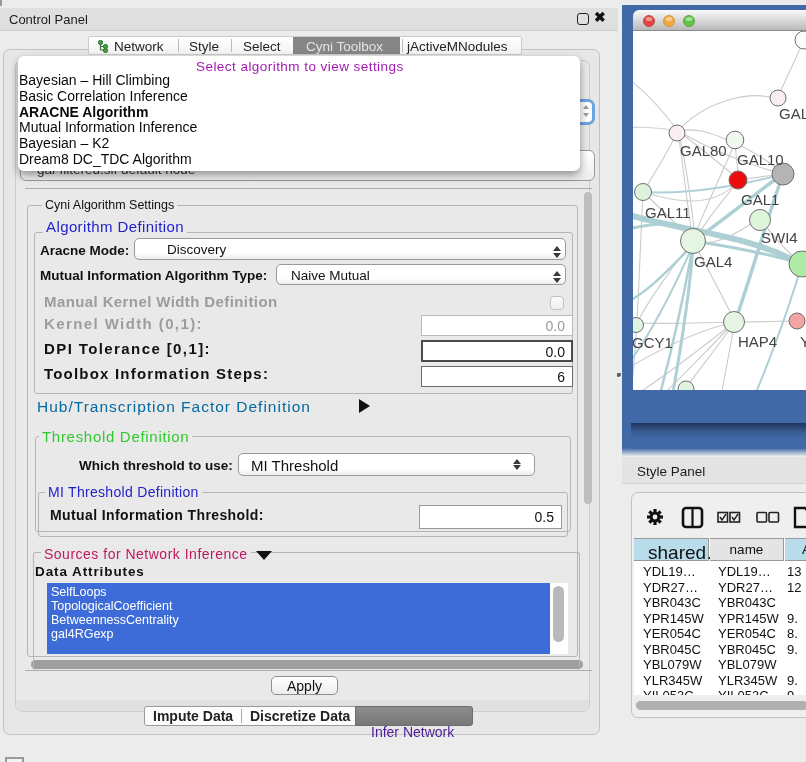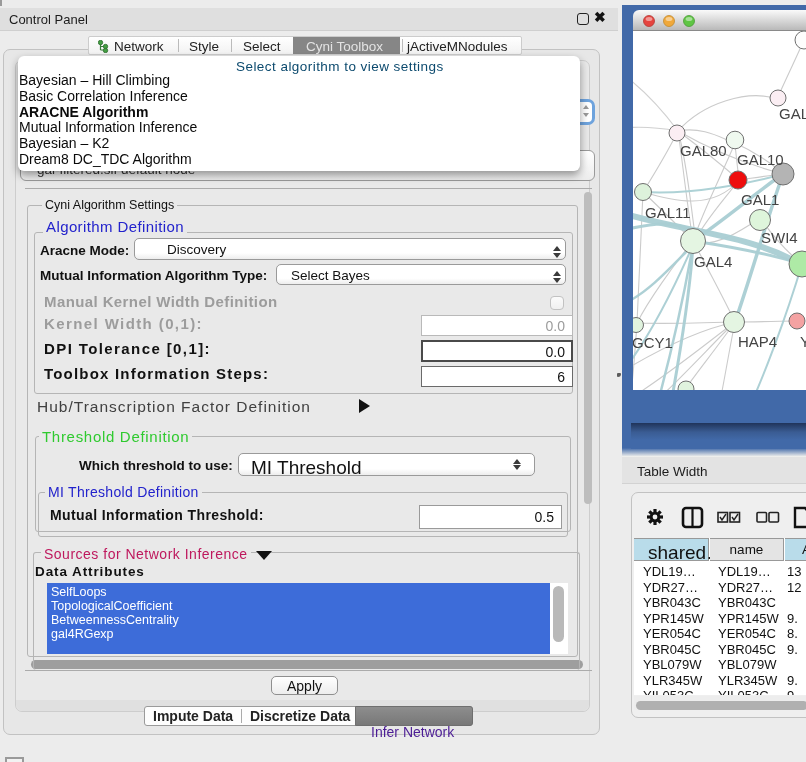--- a/index.html
+++ b/index.html
@@ -64,45 +64,45 @@
 <div class="grouplabel" style="left:43px;top:218px;color:#2222cc;font-size:15px;letter-spacing:0.4px;">Algorithm Definition</div>
 
 <div class="abs" style="left:40px;top:243px;font-size:13.5px;font-weight:bold;color:#111;">Aracne Mode:</div>
 <div class="abs" style="left:134px;top:238px;width:432px;height:22px;background:linear-gradient(#ffffff 70%,#ededed);border:1px solid #9a9a9a;border-radius:5px;"></div>
 <div class="abs" style="left:167px;top:242px;font-size:13.5px;color:#111;">Discovery</div>
 <div class="abs" style="left:553px;top:246px;width:0;height:0;border-left:4px solid transparent;border-right:4px solid transparent;border-bottom:5px solid #3a3a3a;"></div>
 <div class="abs" style="left:553px;top:253px;width:0;height:0;border-left:4px solid transparent;border-right:4px solid transparent;border-top:5px solid #3a3a3a;"></div>
 
 <div class="abs" style="left:40px;top:268px;font-size:13.5px;font-weight:bold;color:#111;">Mutual Information Algorithm Type:</div>
 <div class="abs" style="left:276px;top:264px;width:290px;height:21px;background:linear-gradient(#ffffff 70%,#ededed);border:1px solid #9a9a9a;border-radius:5px;"></div>
-<div class="abs" style="left:291px;top:268px;font-size:13.5px;color:#111;">Select Bayes</div>
+<div class="abs" style="left:291px;top:268px;font-size:13.5px;color:#111;">Naive Mutual</div>
 <div class="abs" style="left:553px;top:271px;width:0;height:0;border-left:4px solid transparent;border-right:4px solid transparent;border-bottom:5px solid #3a3a3a;"></div>
 <div class="abs" style="left:553px;top:278px;width:0;height:0;border-left:4px solid transparent;border-right:4px solid transparent;border-top:5px solid #3a3a3a;"></div>
 
 <div class="abs" style="left:44px;top:293px;font-size:15px;letter-spacing:0.4px;font-weight:bold;color:#9c9c9c;">Manual Kernel Width Definition</div>
 <div class="abs" style="left:550px;top:296px;width:14px;height:14px;background:linear-gradient(#fbfbfb,#f0f0f0);border:1px solid #c2c2c2;border-radius:4px;"></div>
 
 <div class="abs" style="left:44px;top:315px;font-size:15px;letter-spacing:1.4px;font-weight:bold;color:#9c9c9c;">Kernel Width (0,1):</div>
 <div class="abs" style="left:421px;top:315px;width:152px;height:21px;background:#fff;border:1px solid #b9b9b9;text-align:right;font-size:14px;color:#9c9c9c;padding:2px 7px 0 0;">0.0</div>
 
 <div class="abs" style="left:44px;top:340px;font-size:15px;letter-spacing:1.4px;font-weight:bold;color:#111;">DPI Tolerance [0,1]:</div>
 <div class="abs" style="left:421px;top:340px;width:152px;height:22px;background:#fff;border:2px solid #4a4a4a;text-align:right;font-size:14px;color:#111;padding:2px 6px 0 0;">0.0</div>
 
 <div class="abs" style="left:44px;top:365px;font-size:15px;letter-spacing:1.2px;font-weight:bold;color:#111;">Toolbox Information Steps:</div>
 <div class="abs" style="left:421px;top:366px;width:152px;height:21px;background:#fff;border:1px solid #6a6a6a;text-align:right;font-size:14px;color:#111;padding:2px 7px 0 0;">6</div>
 
-<div class="abs" style="left:37px;top:398px;font-size:15.5px;letter-spacing:1px;color:#404040;">Hub/Transcription Factor Definition</div>
+<div class="abs" style="left:37px;top:398px;font-size:15.5px;letter-spacing:1px;color:#0369a1;">Hub/Transcription Factor Definition</div>
 <div class="abs" style="left:359px;top:399px;width:0;height:0;border-top:7.5px solid transparent;border-bottom:7.5px solid transparent;border-left:11px solid #111;"></div>
 
 <div class="abs" style="left:35px;top:436px;width:536px;height:96px;border:1px solid #b5b5b5;border-radius:3px;"></div>
 <div class="grouplabel" style="left:39px;top:428px;color:#2fca2f;font-size:15px;letter-spacing:0.7px;">Threshold Definition</div>
 
 <div class="abs" style="left:79px;top:458px;font-size:13.5px;font-weight:bold;color:#111;">Which threshold to use:</div>
 <div class="abs" style="left:238px;top:453px;width:297px;height:23px;background:linear-gradient(#ffffff 70%,#ededed);border:1px solid #9a9a9a;border-radius:5px;"></div>
-<div class="abs" style="left:251px;top:457px;font-size:19px;color:#111;">MI Threshold</div>
+<div class="abs" style="left:251px;top:457px;font-size:15px;color:#111;">MI Threshold</div>
 <div class="abs" style="left:513px;top:459px;width:0;height:0;border-left:4px solid transparent;border-right:4px solid transparent;border-bottom:5px solid #3a3a3a;"></div>
 <div class="abs" style="left:513px;top:465px;width:0;height:0;border-left:4px solid transparent;border-right:4px solid transparent;border-top:5px solid #3a3a3a;"></div>
 
 <div class="abs" style="left:38px;top:492px;width:530px;height:45px;border:1px solid #b5b5b5;border-radius:3px;"></div>
 <div class="grouplabel" style="left:45px;top:484px;color:#2222cc;font-size:14px;letter-spacing:0.3px;">MI Threshold Definition</div>
 
 <div class="abs" style="left:50px;top:507px;font-size:14px;letter-spacing:0.4px;font-weight:bold;color:#111;">Mutual Information Threshold:</div>
 <div class="abs" style="left:419px;top:505px;width:143px;height:24px;background:#fff;border:1px solid #9a9a9a;text-align:right;font-size:14px;color:#111;padding:3px 7px 0 0;">0.5</div>
 
 <div class="abs" style="left:33px;top:552px;width:547px;height:118px;border:1px solid #b5b5b5;border-radius:3px;border-bottom:none;"></div>
@@ -220,21 +220,21 @@
     <text x="55" y="381">HAP2</text>
   </g>
 </svg>
 </div>
 
 <div class="abs" style="left:631px;top:423px;width:175px;height:26px;background:linear-gradient(180deg,#20345a 0%,#3a5c93 35%,#4169a8 65%);"></div>
 
 <div class="abs" style="left:617px;top:373px;width:4px;height:4px;background:#5c5c5c;border-radius:1px 1px 3px 1px;"></div>
 
 <div class="abs" style="left:622px;top:457px;width:184px;height:27px;background:#e3e3e3;border-bottom:1px solid #d2d2d2;"></div>
-<div class="abs" style="left:637px;top:464px;font-size:13.5px;color:#1c1c1c;">Table Width</div>
+<div class="abs" style="left:637px;top:464px;font-size:13.5px;color:#1c1c1c;">Style Panel</div>
 
 <div class="abs" style="left:631px;top:492px;width:182px;height:226px;background:#efefef;border:1px solid #c2c2c2;border-radius:7px;"></div>
 
 <svg class="abs" style="left:645px;top:506px;" width="165" height="24" viewBox="0 0 165 24">
 
   <g transform="translate(10,11)">
     <g fill="#111">
       <circle r="5.2"></circle>
       <g>
         <rect x="-1.6" y="-8" width="3.2" height="16"></rect>
@@ -270,14 +270,14 @@
   <div class="abs" style="left:151px;top:0;width:30px;height:23px;background:#b9dcea;border-top:1px solid #999;border-bottom:1px solid #999;font-size:13.5px;color:#111;padding-top:3px;padding-left:17px;overflow:hidden;">A</div>
   <div class="abs" style="left:9px;top:26px;font-size:13px;color:#111;line-height:15.5px;">YDL19…<br>YDR27…<br>YBR043C<br>YPR145W<br>YER054C<br>YBR045C<br>YBL079W<br>YLR345W<br>YIL053C</div>
   <div class="abs" style="left:84px;top:26px;font-size:13px;color:#111;line-height:15.5px;">YDL19…<br>YDR27…<br>YBR043C<br>YPR145W<br>YER054C<br>YBR045C<br>YBL079W<br>YLR345W<br>YIL053C</div>
   <div class="abs" style="left:153px;top:26px;font-size:13px;color:#111;line-height:15.5px;">13<br>12<br>&nbsp;<br>9.<br>8.<br>9.<br>&nbsp;<br>9.<br>9.</div>
 </div>
 
 <div class="abs" style="left:634px;top:696px;width:172px;height:14px;background:#ededed;"></div>
 <div class="abs" style="left:636px;top:701px;width:172px;height:9px;background:#b0b0b0;border-radius:5px;"></div>
 
 <div class="abs" style="left:18px;top:56px;width:562px;height:115px;background:#fff;border-radius:6px;box-shadow:0 4px 9px rgba(0,0,0,0.4);"></div>
-<div class="abs" style="left:196px;top:59px;font-size:13.5px;letter-spacing:0.45px;color:#0c4a6e;margin-left:40px;">Select algorithm to view settings</div>
+<div class="abs" style="left:196px;top:59px;font-size:13.5px;letter-spacing:0.45px;color:#a21caf;">Select algorithm to view settings</div>
 <div class="abs" style="left:19px;top:73px;font-size:14px;color:#0a0a0a;line-height:15.8px;">Bayesian – Hill Climbing<br>Basic Correlation Inference<br><b>ARACNE Algorithm</b><br>Mutual Information Inference<br>Bayesian – K2<br>Dream8 DC_TDC Algorithm</div>
 
 </body></html>

